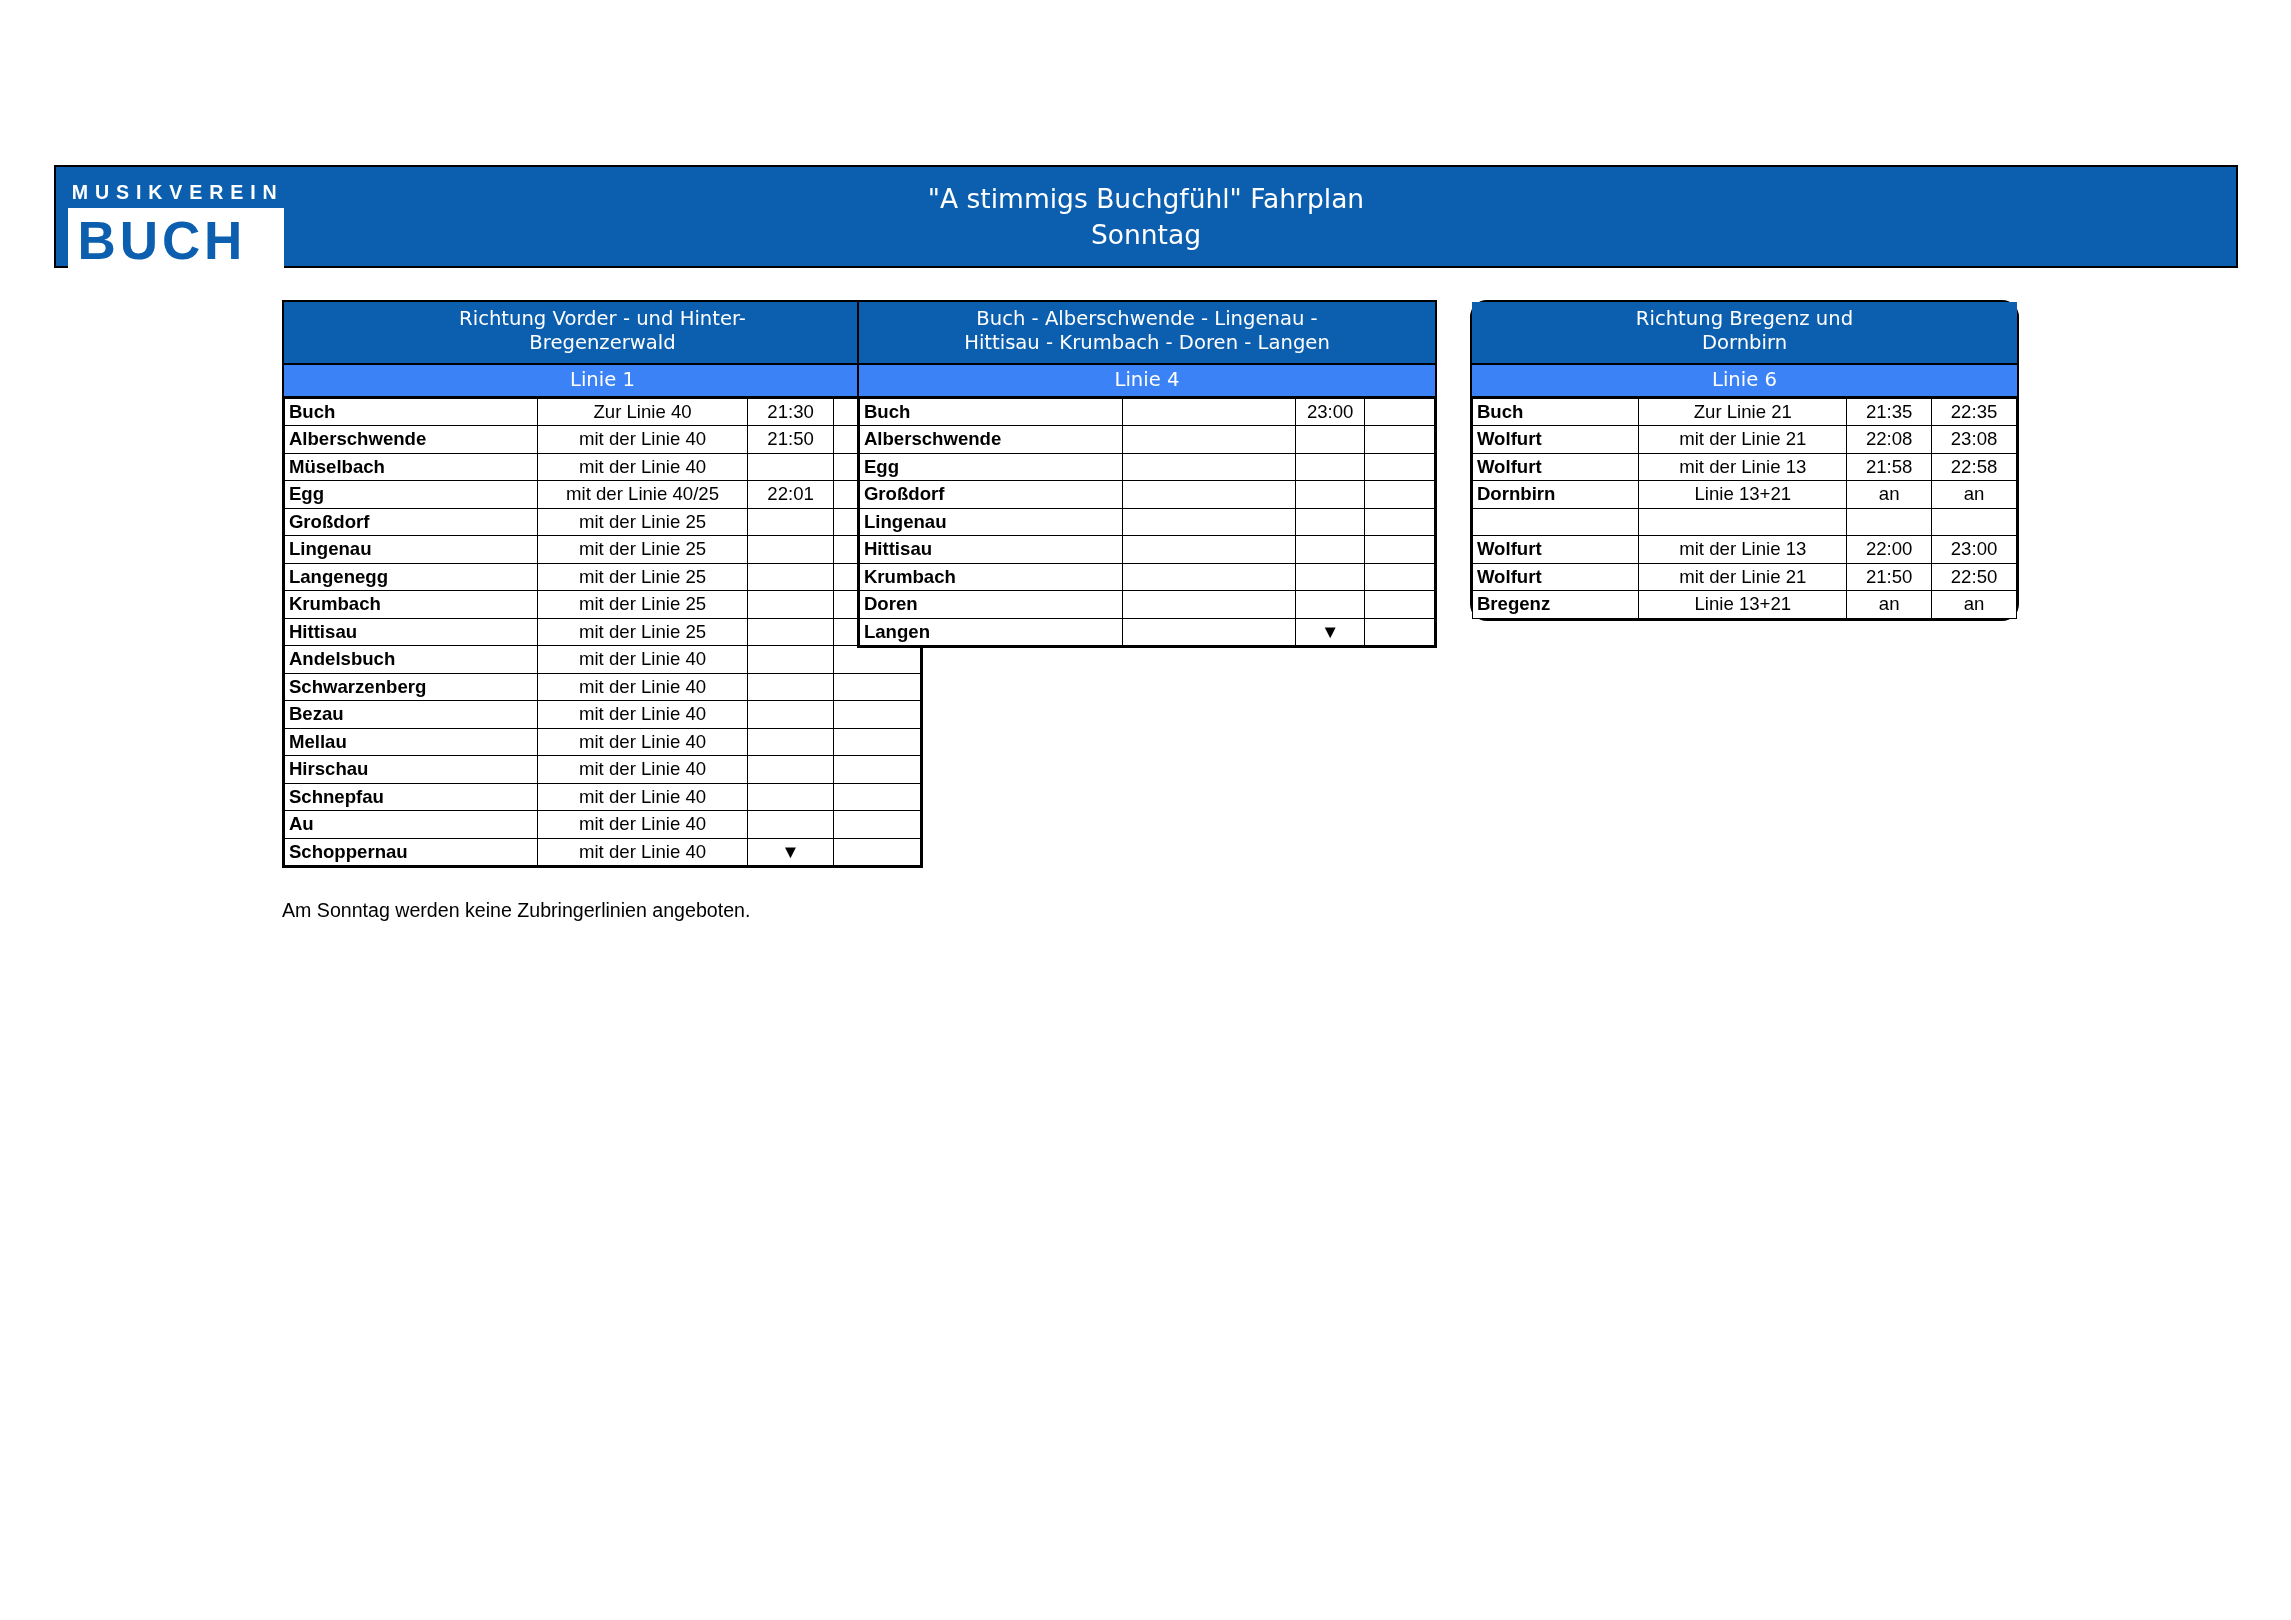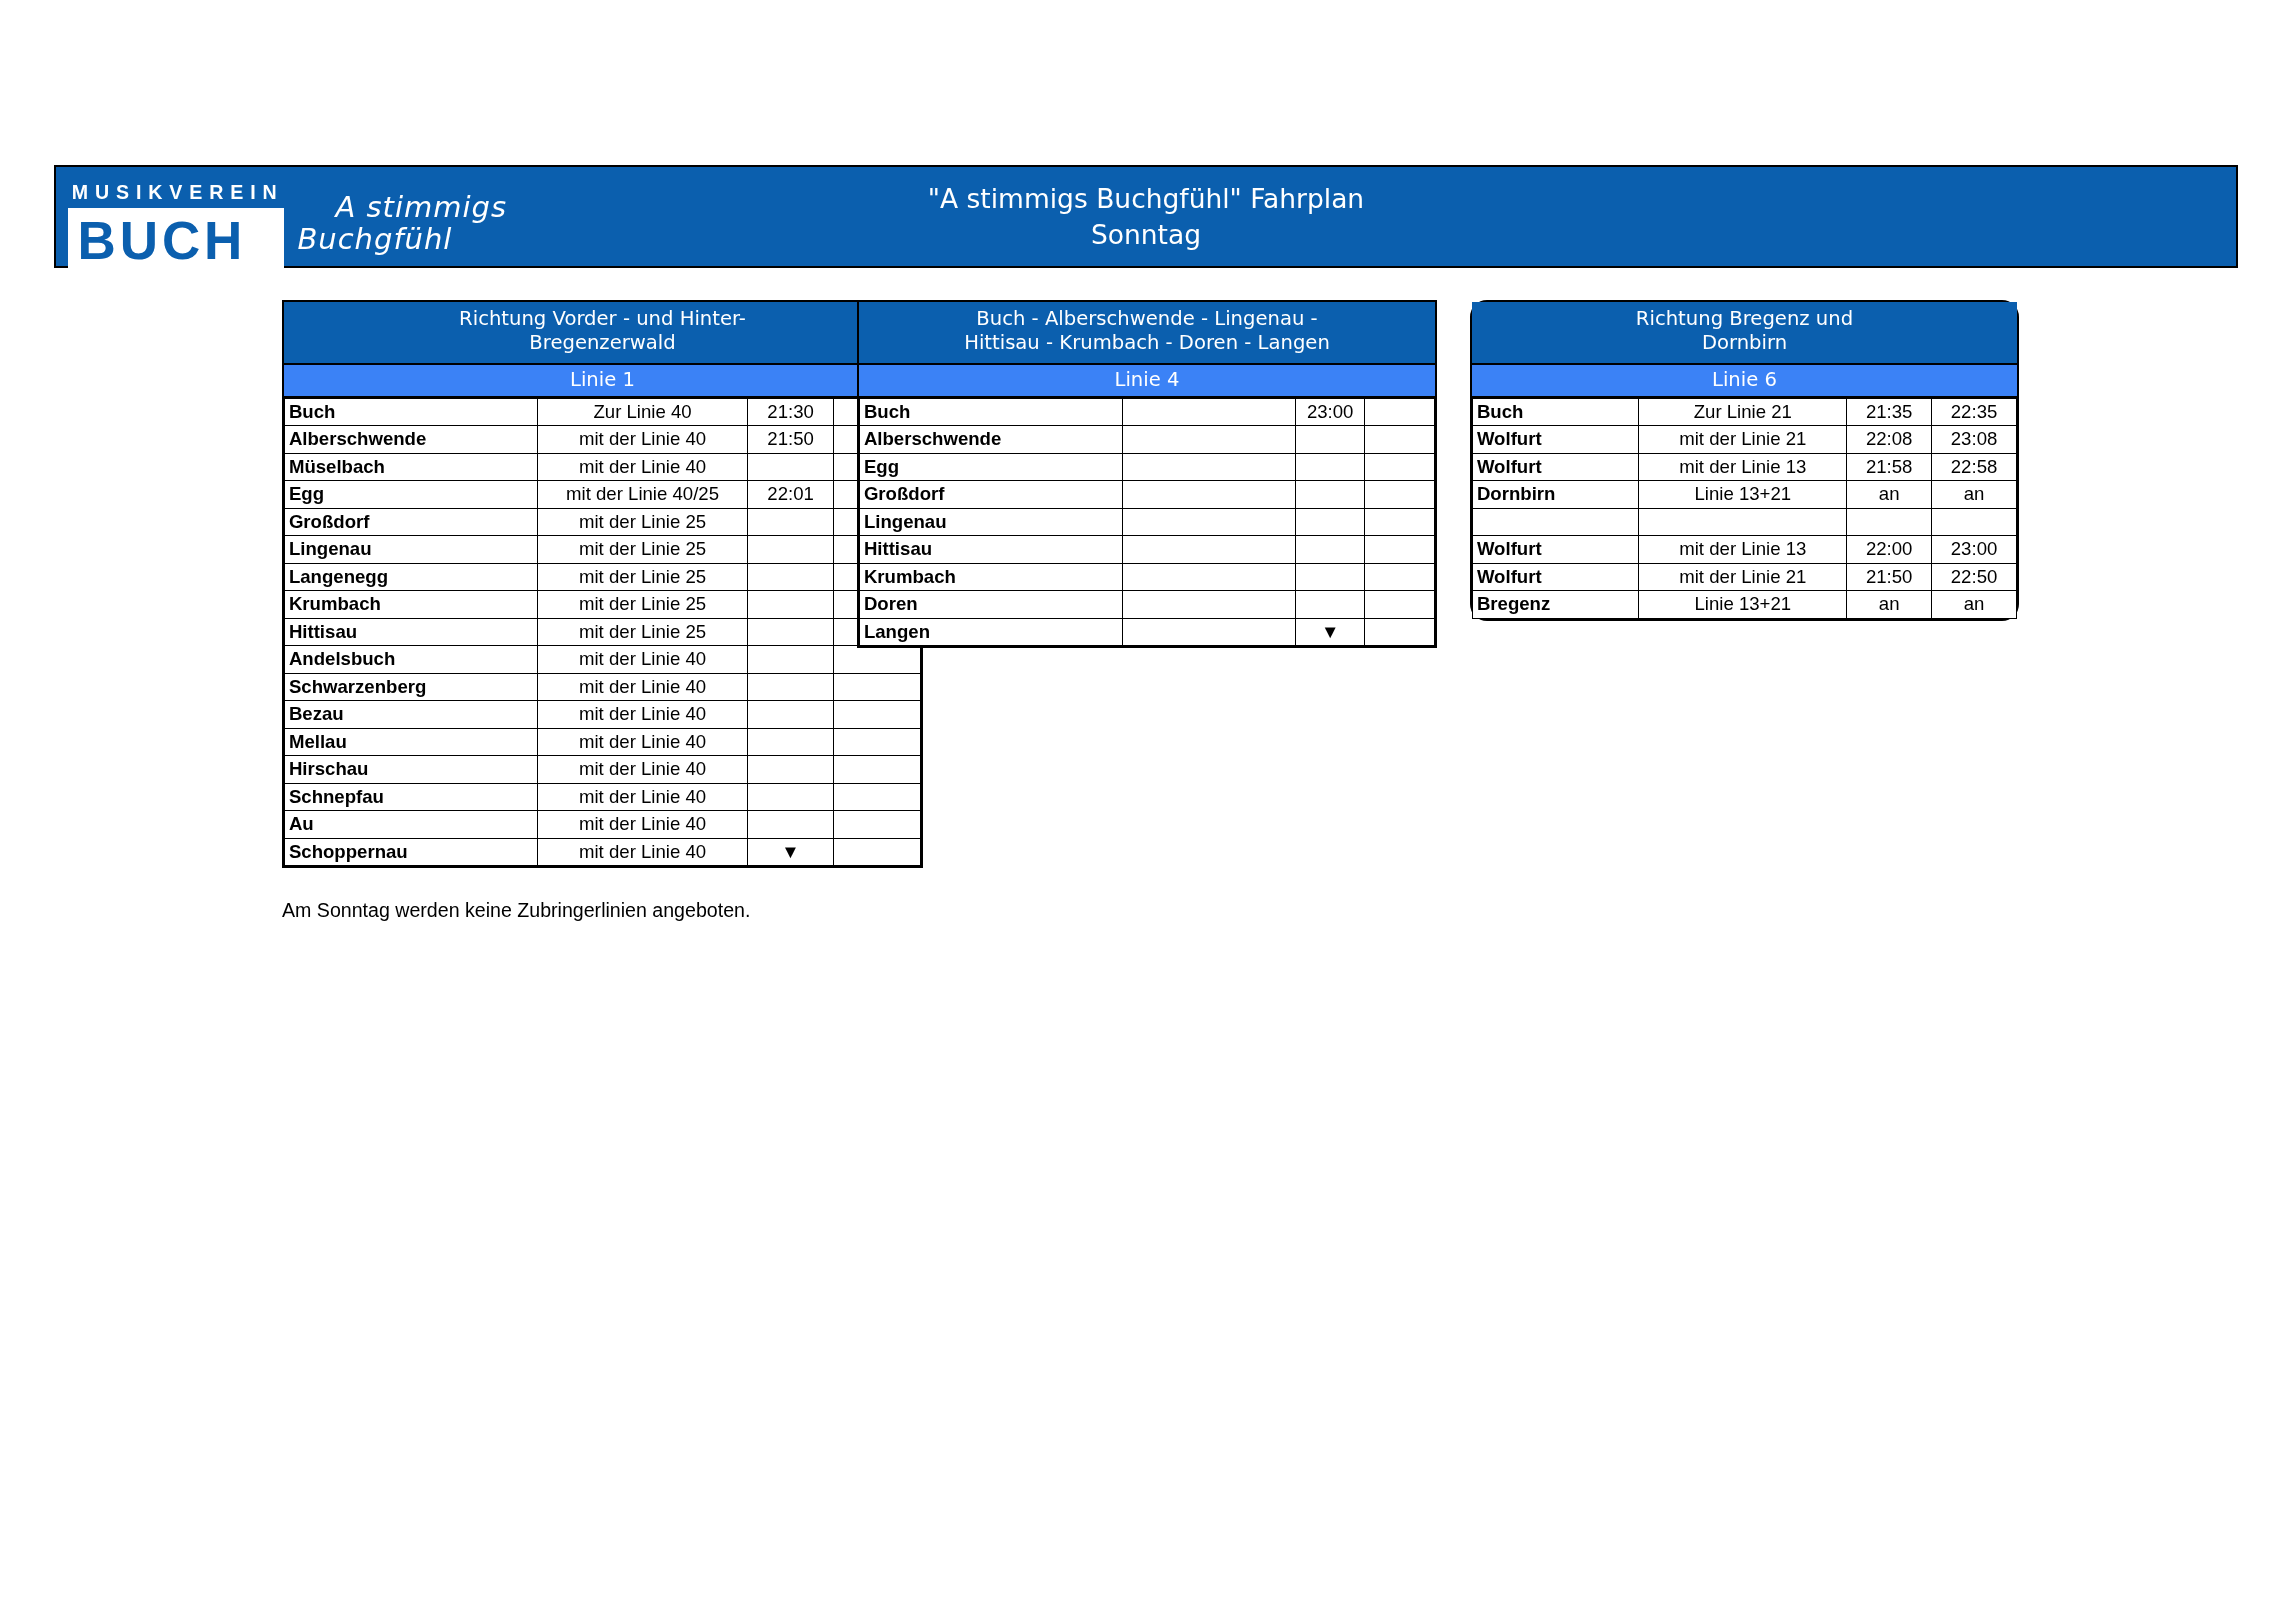--- a/index.html
+++ b/index.html
@@ -29,20 +29,21 @@
     display: flex;
     align-items: center;
   }
   .logo-block {
     position: absolute;
     left: 11.8px;
     top: 5.9px;
     display: flex;
     align-items: flex-start;
     gap: 13.7px;
+    flex-direction: column;
   }
   .logo-left {
     display: flex;
     flex-direction: column;
     justify-content: center;
   }
   .logo-musikverein {
     color: #ffffff;
     font-size: 19.6px;
     letter-spacing: 6.9px;

